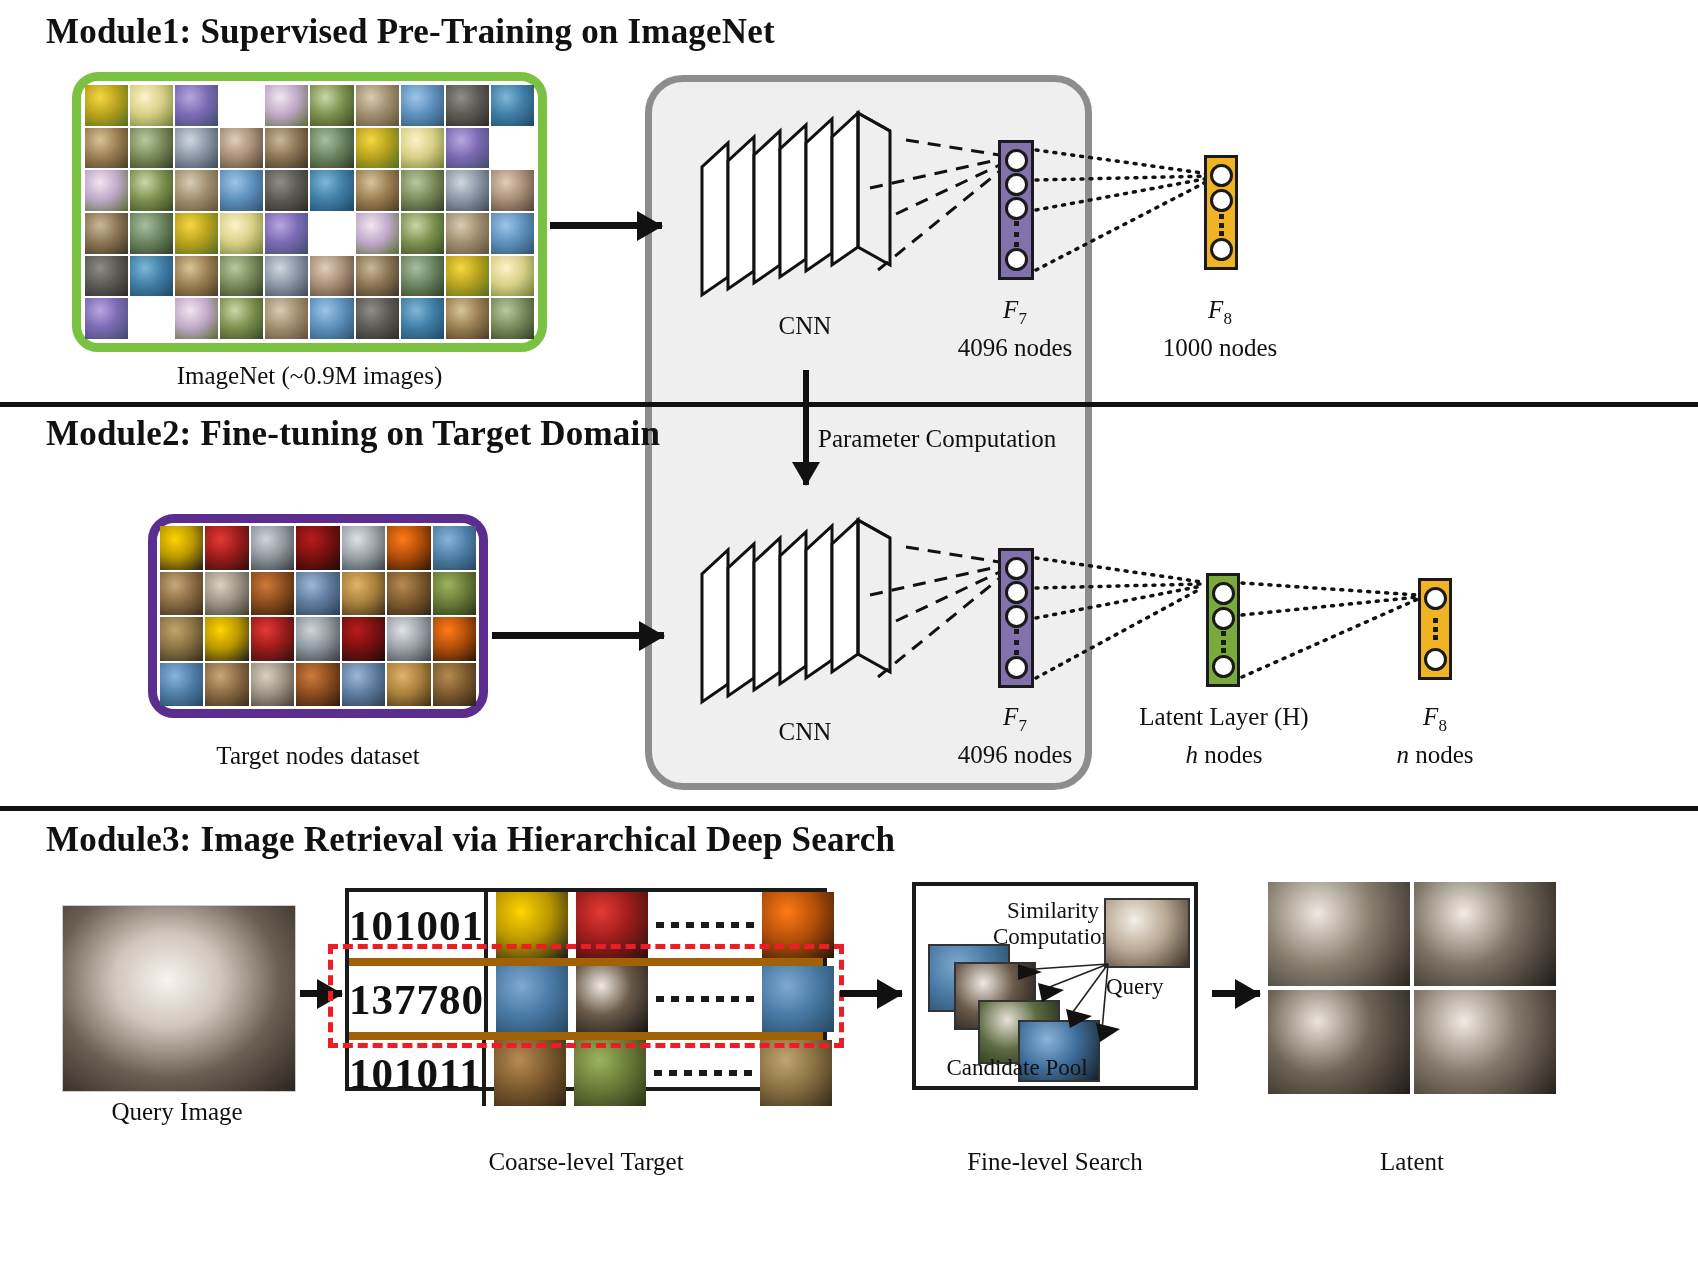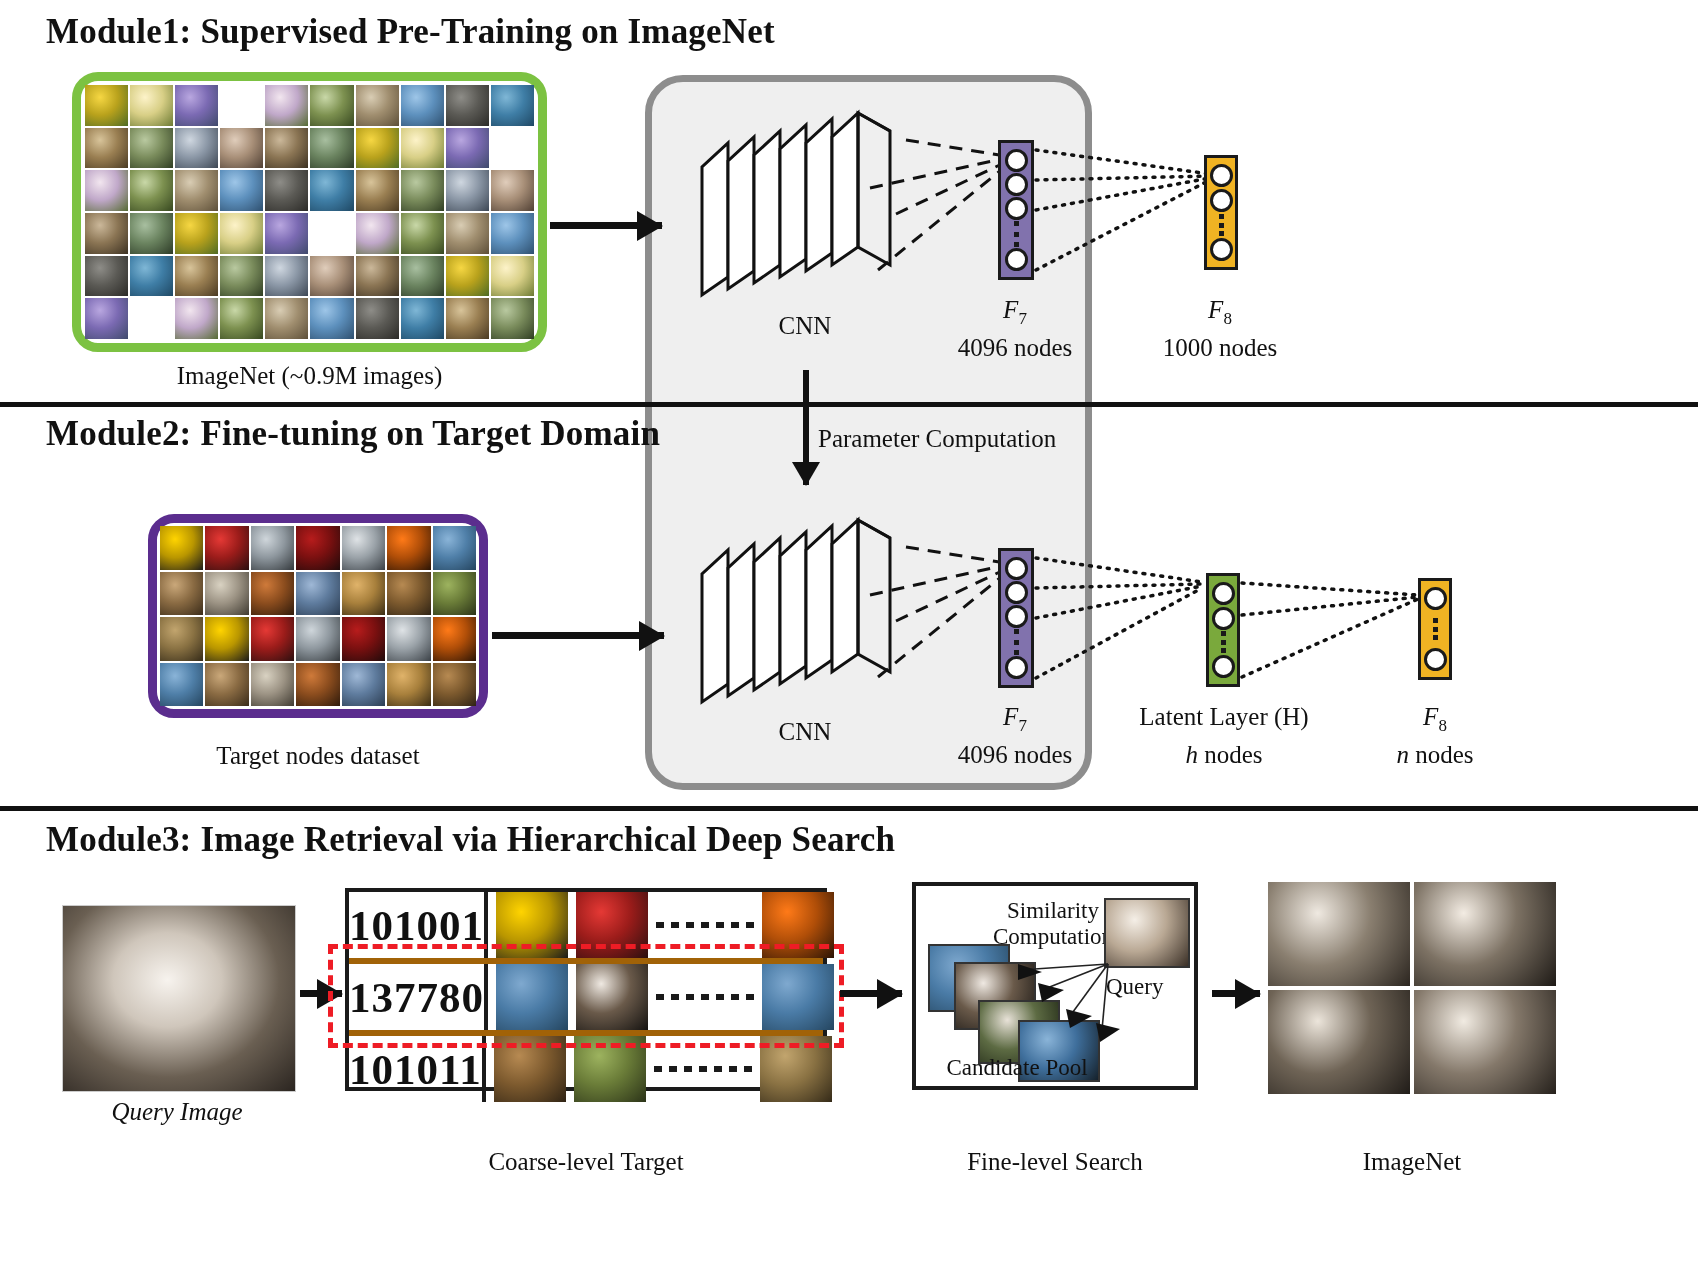--- a/index.html
+++ b/index.html
@@ -40,21 +40,21 @@
   
   .arrow-h{position:absolute;height:7px;background:#111;}
   .arrow-h:after{content:"";position:absolute;right:-1px;top:50%;transform:translateY(-50%);
     border-left:26px solid #111;border-top:15px solid transparent;border-bottom:15px solid transparent;}
   .arrow-v{position:absolute;width:6px;background:#111;}
   .arrow-v:after{content:"";position:absolute;bottom:-1px;left:50%;transform:translateX(-50%);
     border-top:24px solid #111;border-left:14px solid transparent;border-right:14px solid transparent;}
 
   
   .codetable{position:absolute;border:4px solid #1a1a1a;box-sizing:border-box;background:#fff;display:flex;flex-direction:column;}
-  .coderow{display:flex;flex:1;border-bottom:6px solid #a16207;}
+  .coderow{display:flex;flex:1;border-bottom:8px solid #a16207;}
   .coderow:last-child{border-bottom:none;}
   .codecell{width:178px;display:flex;align-items:center;justify-content:center;
     font-family:"Liberation Serif",serif;font-weight:700;font-size:43px;border-right:4px solid #1a1a1a;letter-spacing:1px;}
   .imgcell{flex:1;display:flex;align-items:center;gap:8px;padding:0 8px;}
   .thumb{width:72px;height:66px;background-size:cover;background-position:center;flex:none;}
   .hdots{flex:1;display:flex;align-items:center;justify-content:center;gap:7px;}
   .hdots i{width:8px;height:6px;background:#1a1a1a;display:block;}
 
   .redsel{position:absolute;border:5px dashed #ee1c25;box-sizing:border-box;pointer-events:none;}
 
@@ -333,21 +333,21 @@
   </div>
   <div class="abs cap" style="left:1370px;top:741px;width:130px;">
     <i style="font-style:italic;">n</i> nodes
   </div>
 
   <div class="hr" style="left:0px;top:806px;width:1698px;"></div>
 
   <div class="abs ttl" style="left:46px;top:820px;">Module3: Image Retrieval via Hierarchical Deep Search</div>
 
   <div class="qimg" id="queryimg" style="left: 62px; top: 905px; width: 232px; height: 185px; border: 1px solid rgb(204, 204, 204); background: radial-gradient(at 45% 40%, rgb(247, 243, 238) 0%, rgb(207, 198, 187) 30%, rgb(106, 95, 82) 62%, rgb(43, 37, 32) 100%);"></div>
-  <div class="abs cap" style="left:52px;top:1098px;width:250px;font-style:italic;">Query Image</div>
+  <div class="abs cap" style="left:52px;top:1098px;width:250px;">Query Image</div>
 
   <div class="arrow-h" style="left:300px;top:990px;width:42px;"></div>
 
   <div class="codetable" id="codetable" style="left:345px;top:888px;width:482px;height:203px;">
       <div class="coderow">
         <div class="codecell">101001</div>
         <div class="imgcell">
           <div class="thumb" style="background: radial-gradient(circle at 35% 30%, rgb(255, 212, 0) 0%, rgb(185, 150, 0) 45%, rgb(26, 26, 26) 100%);"></div>
           <div class="thumb" style="background: radial-gradient(circle at 35% 30%, rgb(229, 57, 53) 0%, rgb(155, 28, 26) 45%, rgb(42, 15, 15) 100%);"></div>
           <div class="hdots">
@@ -434,15 +434,15 @@
   </svg>
   <div class="abs cap-sm" style="left:912px;top:1055px;width:210px;text-align:center;background:transparent;z-index:7;">Candidate Pool</div>
   <div class="abs cap" style="left:912px;top:1148px;width:286px;">Fine-level Search</div>
 
   <div class="arrow-h" style="left:1212px;top:990px;width:48px;"></div>
 
   <div class="resimg" id="res1" style="left: 1268px; top: 882px; width: 142px; height: 104px; background: radial-gradient(circle at 35% 30%, rgb(239, 233, 225) 0%, rgb(138, 127, 112) 45%, rgb(44, 38, 32) 100%);"></div>
   <div class="resimg" id="res2" style="left: 1414px; top: 882px; width: 142px; height: 104px; background: radial-gradient(circle at 35% 30%, rgb(243, 236, 227) 0%, rgb(125, 114, 100) 45%, rgb(30, 26, 22) 100%);"></div>
   <div class="resimg" id="res3" style="left: 1268px; top: 990px; width: 142px; height: 104px; background: radial-gradient(circle at 35% 30%, rgb(236, 229, 219) 0%, rgb(111, 100, 86) 45%, rgb(32, 28, 24) 100%);"></div>
   <div class="resimg" id="res4" style="left: 1414px; top: 990px; width: 142px; height: 104px; background: radial-gradient(circle at 35% 30%, rgb(241, 235, 226) 0%, rgb(132, 120, 106) 45%, rgb(38, 33, 28) 100%);"></div>
-  <div class="abs cap" style="left:1268px;top:1148px;width:288px;">ImageNet</div>
+  <div class="abs cap" style="left:1268px;top:1148px;width:288px;">Latent</div>
 
 </div>
 
 </body></html>

